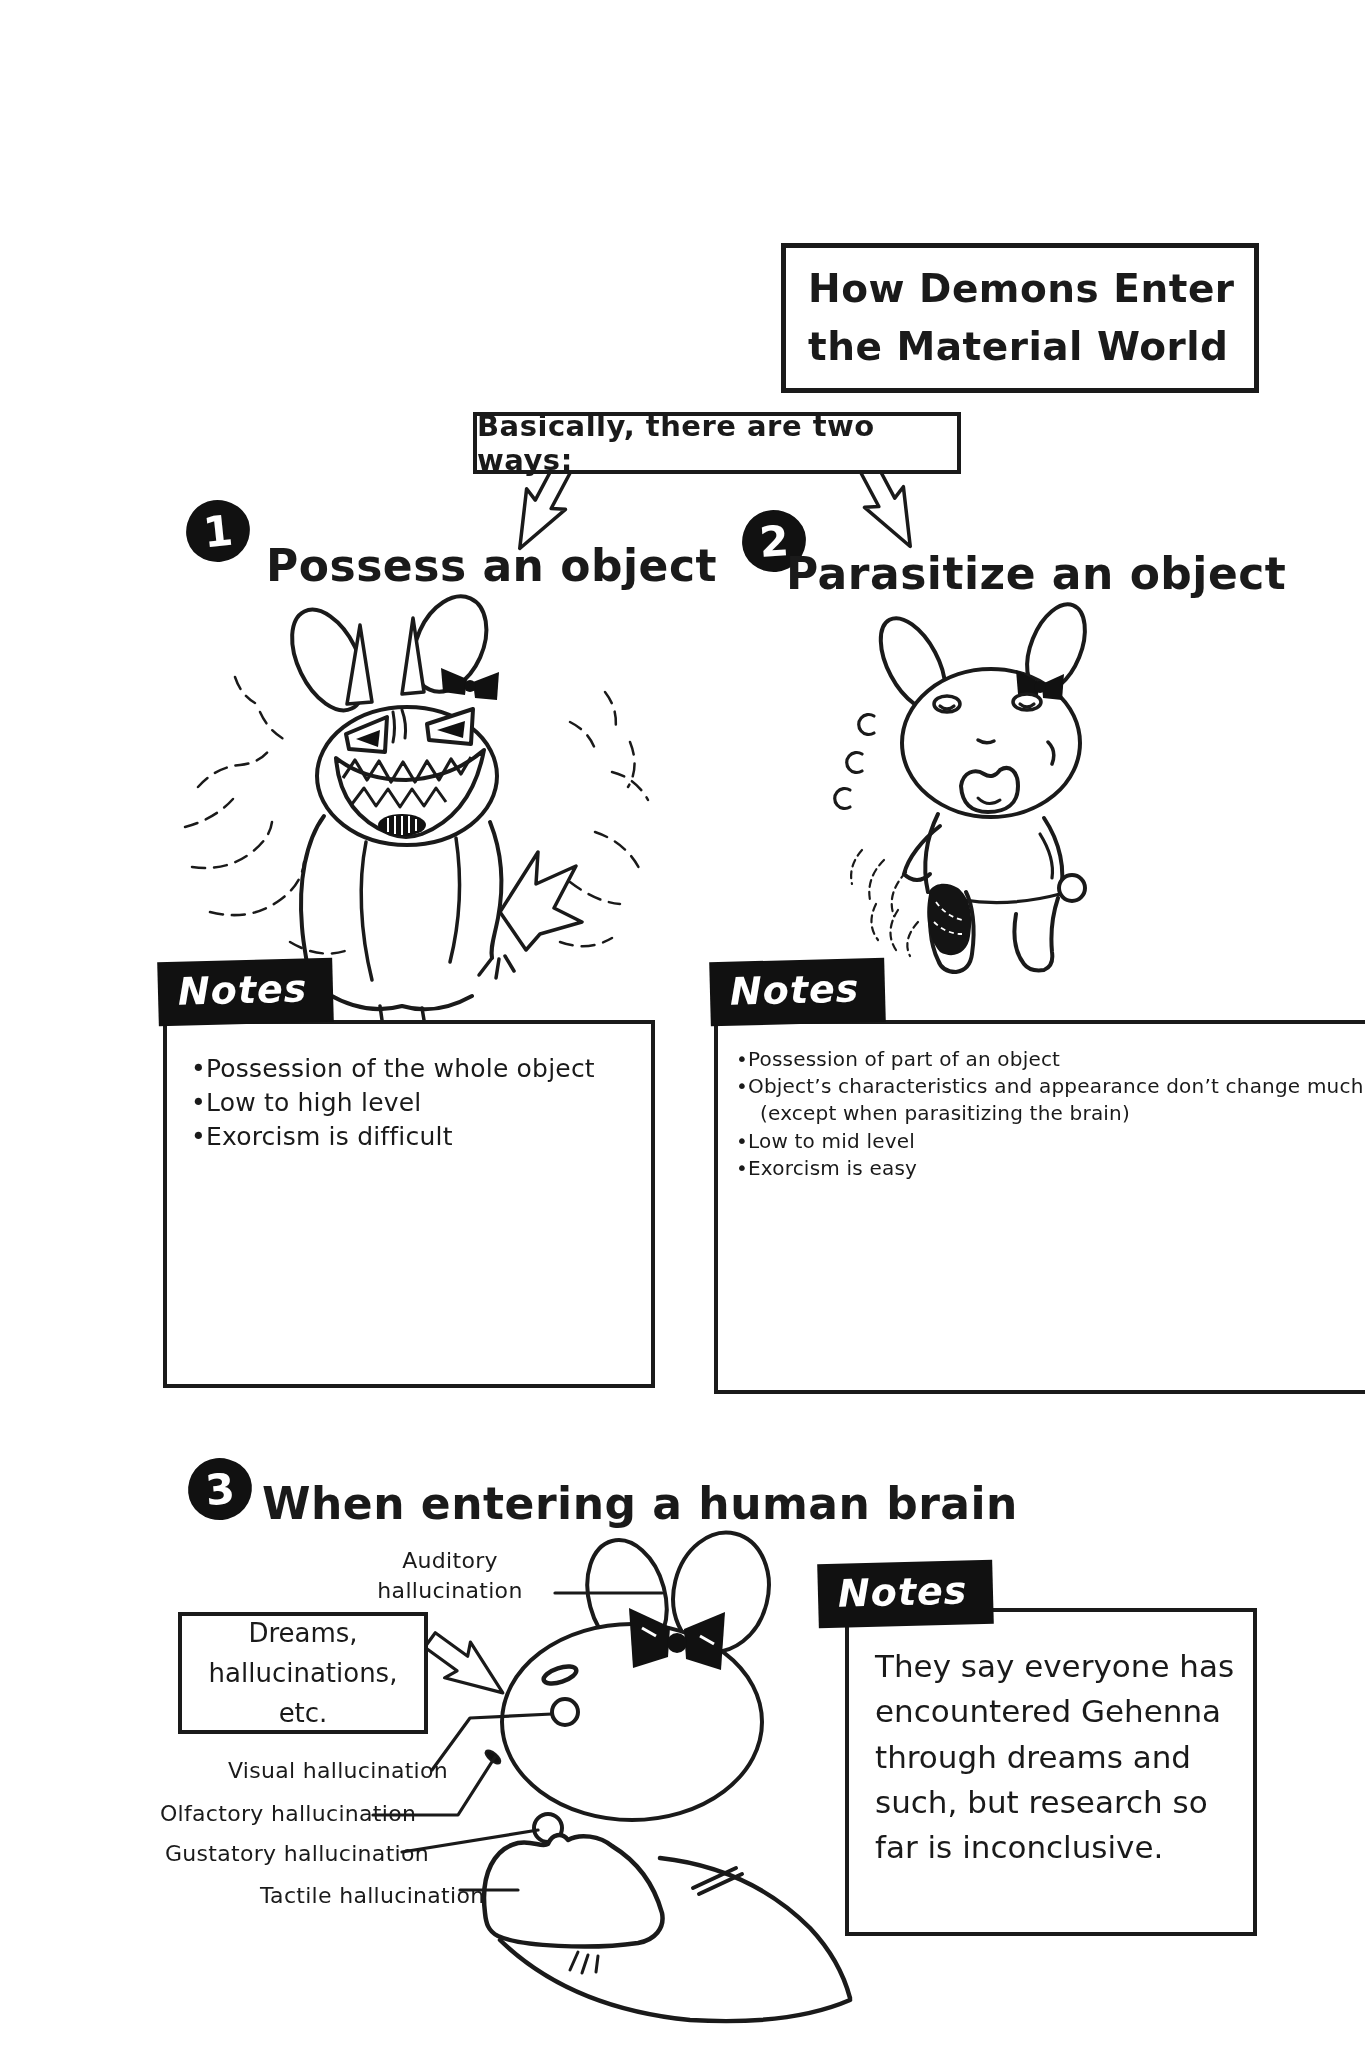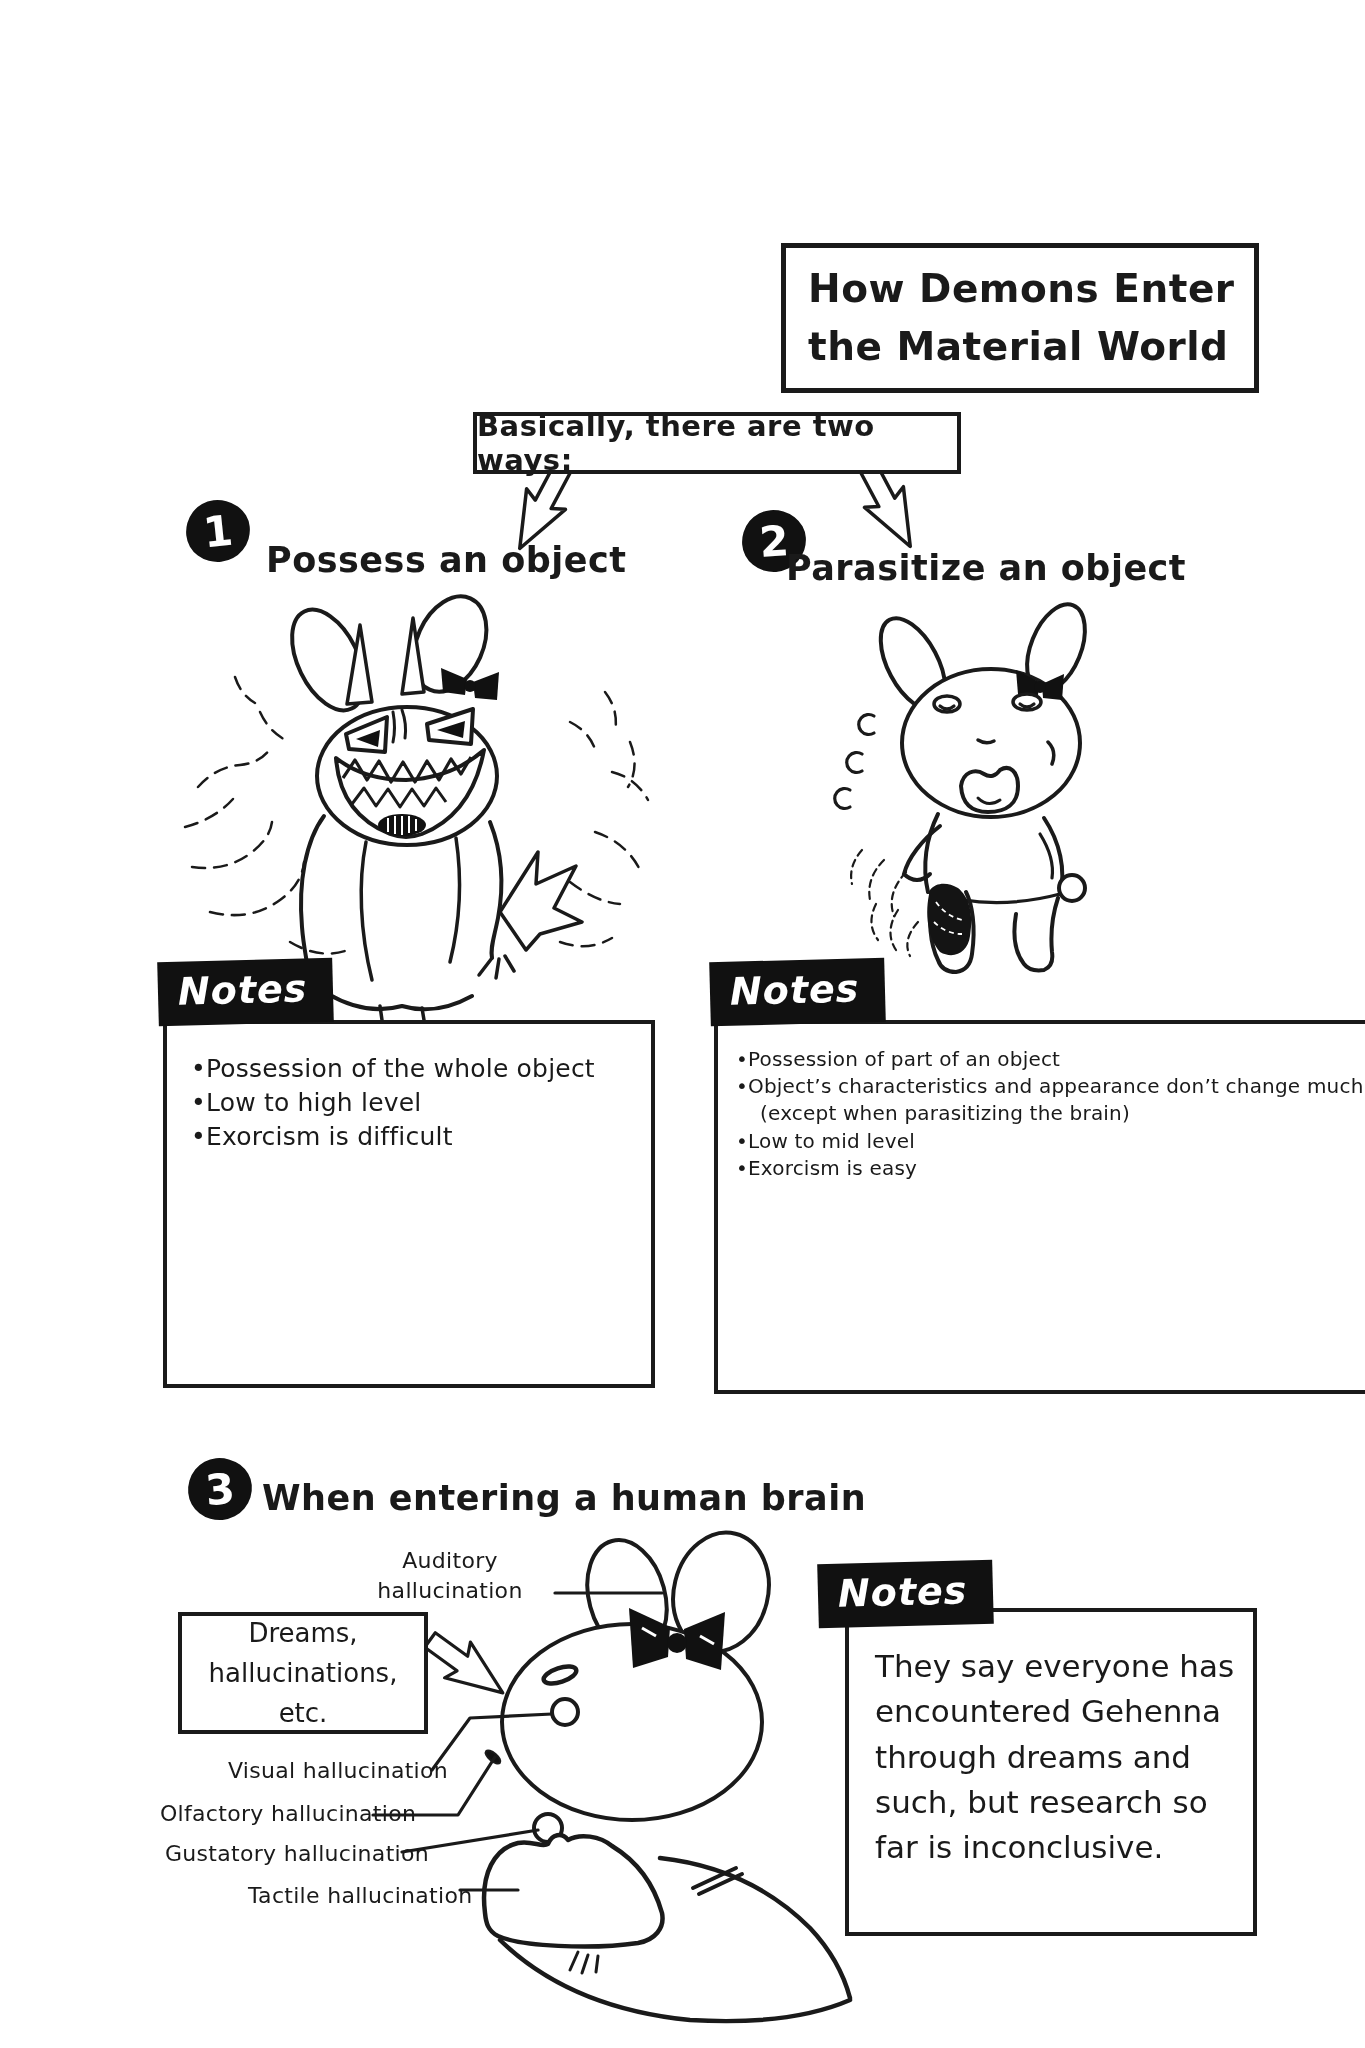--- a/index.html
+++ b/index.html
@@ -35,21 +35,21 @@
   .badge {
     width:64px; height:62px; background:#111; color:#fff;
     border-radius:48% 52% 50% 50% / 52% 48% 52% 48%;
     display:flex; align-items:center; justify-content:center;
     font-size:42px; font-weight:bold;
   }
   .badge-1 { left:186px; top:500px; transform:rotate(-6deg); }
   .badge-2 { left:742px; top:510px; transform:rotate(-4deg); }
   .badge-3 { left:188px; top:1458px; transform:rotate(-5deg); }
 
-  .sec-title { font-size:35px; font-weight:bold; letter-spacing:0.5px; white-space:nowrap; }
+  .sec-title { font-size:44px; font-weight:bold; letter-spacing:0.5px; white-space:nowrap; }
   .sec1-title { left:266px; top:540px; }
   .sec2-title { left:786px; top:548px; }
   .sec3-title { left:262px; top:1478px; }
 
   
   .notes-tab {
     background:#111; color:#fff; font-size:38px; font-weight:bold; font-style:italic;
     padding:8px 26px 12px 20px; transform:rotate(-1.5deg); letter-spacing:1px;
     z-index:3;
   }
@@ -73,21 +73,21 @@
   .auditory-label { left:350px; top:1546px; width:200px; text-align:center; white-space:normal; line-height:1.35; }
   .dreams-box {
     left:178px; top:1612px; width:250px; height:122px;
     border:4px solid #1a1a1a; background:#fff; box-sizing:border-box;
     display:flex; align-items:center; justify-content:center; text-align:center;
     font-size:26px; line-height:1.55; padding:0 6px; white-space:normal; z-index:2;
   }
   .visual-label    { left:228px; top:1758px; }
   .olfactory-label { left:160px; top:1801px; }
   .gustatory-label { left:165px; top:1841px; }
-  .tactile-label   { left:248px; top:1883px; }
+  .tactile-label   { left:260px; top:1883px; }
 </style>
 </head>
 <body>
 
 <div class="page">
 
   <svg style="left:460px; top:455px;" width="530" height="115" viewBox="0 0 530 115">
     <g fill="#ffffff" stroke="#1a1a1a" stroke-width="3.5" stroke-linejoin="round">
       <polygon transform="translate(102,14) rotate(118)" points="0,-9 40,-9 34,-22 90,0 34,22 40,9 0,9"></polygon>
       <polygon transform="translate(408,12) rotate(62)" points="0,-9 40,-9 34,-22 90,0 34,22 40,9 0,9"></polygon>

